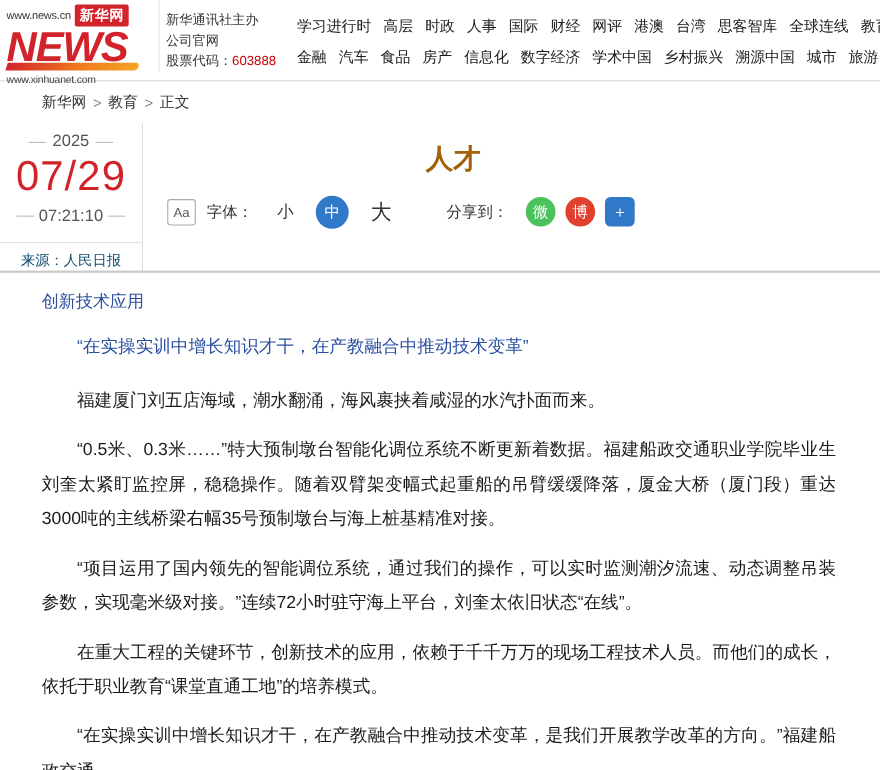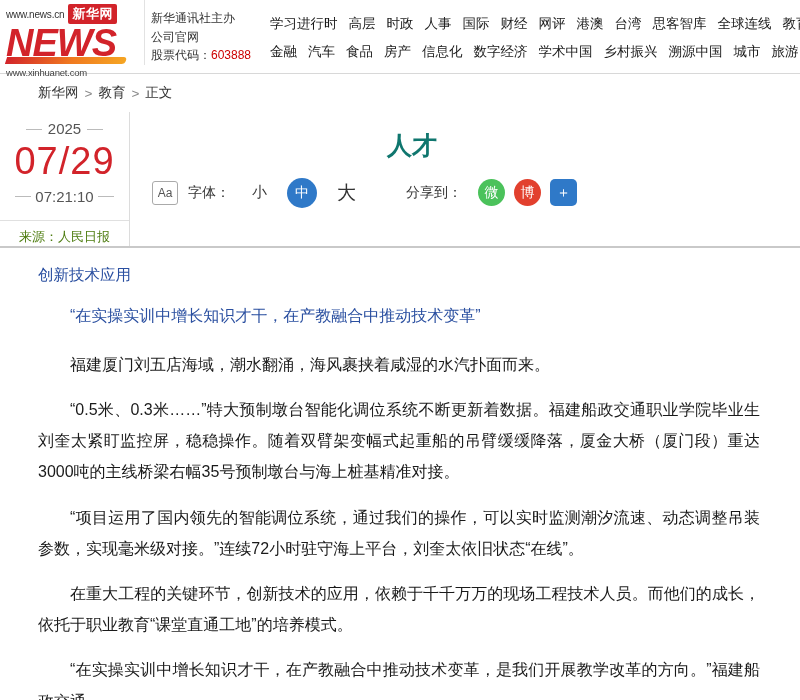--- a/index.html
+++ b/index.html
@@ -173,21 +173,21 @@
     position: absolute;
     top: 50%;
     width: 16px;
     height: 1px;
     background: #bbb;
   }
   .date-time:before { left: -10px; }
   .date-time:after  { right: -10px; }
   .date-source {
     font-size: 13px;
-    color: #4d7c0f;
+    color: #0c4a6e;
     margin-top: 14px;
     border-top: 1px solid #e0e0e0;
     padding-top: 7px;
   }
 
   .headcol {
     flex: 1 1 auto;
     padding: 14px 0 0 14px;
     box-sizing: border-box;
     position: relative;
@@ -196,21 +196,21 @@
     font-size: 25px;
     font-weight: bold;
     color: #111;
     line-height: 1.42;
     letter-spacing: 0.5px;
     white-space: nowrap;
   }
   .headline2 {
     font-size: 25px;
     font-weight: bold;
-    color: #0f766e;
+    color: #a16207;
     line-height: 1.42;
     text-align: center;
     margin-top: 2px;
     padding-right: 120px;
   }
 
   .toolrow {
     display: flex;
     align-items: center;
     margin-top: 14px;

